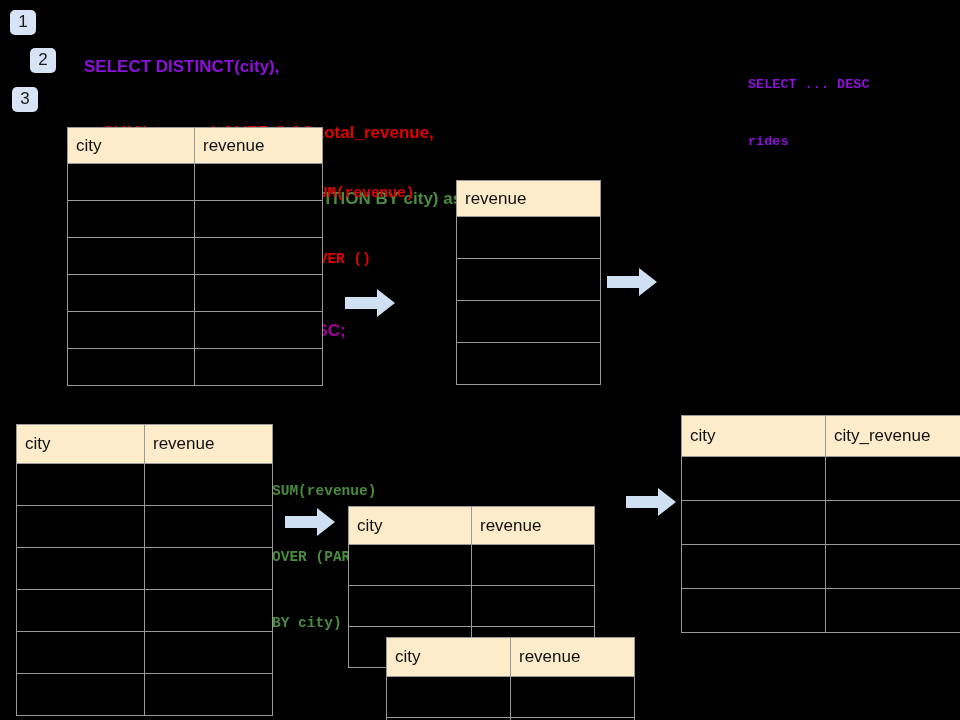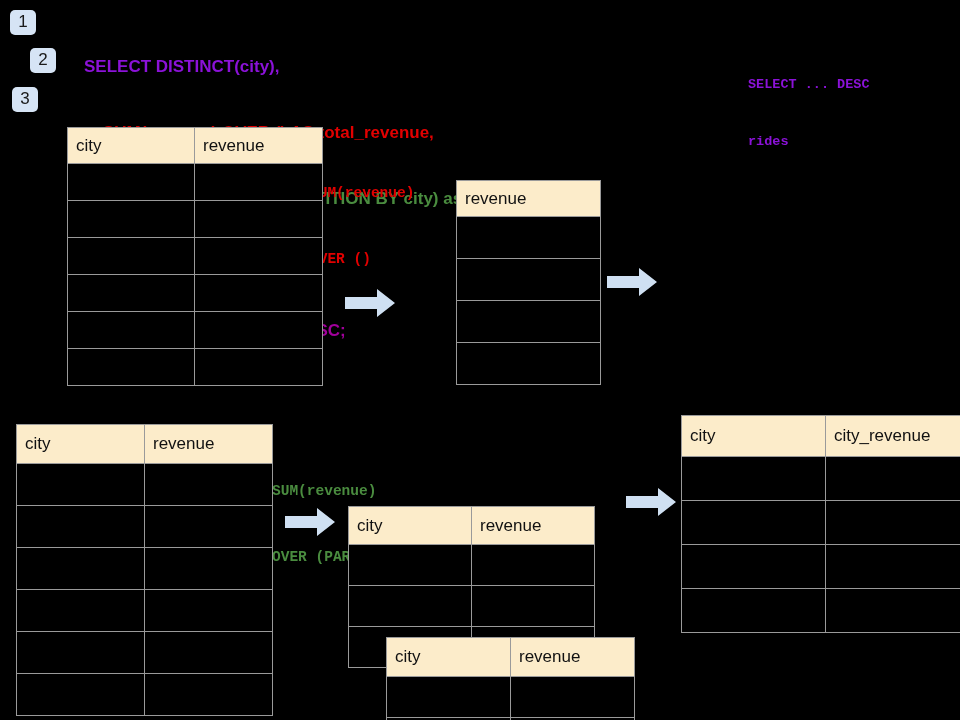--- a/index.html
+++ b/index.html
@@ -101,20 +101,21 @@
 </div>
 
 <div class="annot" style="left:310px; top:138px; color:#e20000;">
   <div>SUM(revenue)</div>
   <div>OVER ()</div>
 </div>
 
 <div class="annot" style="left:272px; top:436px; color:#4a8c3f;">
   <div>SUM(revenue)</div>
   <div>OVER (PARTITION</div>
+  <div>BY city)</div>
 </div>
 
 <table class="tbl" style="left:67px; top:127px; width:237px;">
   <tbody>
       <tr>
     <td class="hd" style="width:118px; height:35px;">city</td>
     <td class="hd" style="width:119px; height:35px;">revenue</td>
   </tr>
   <tr>
     <td style="height:36px;"></td>

